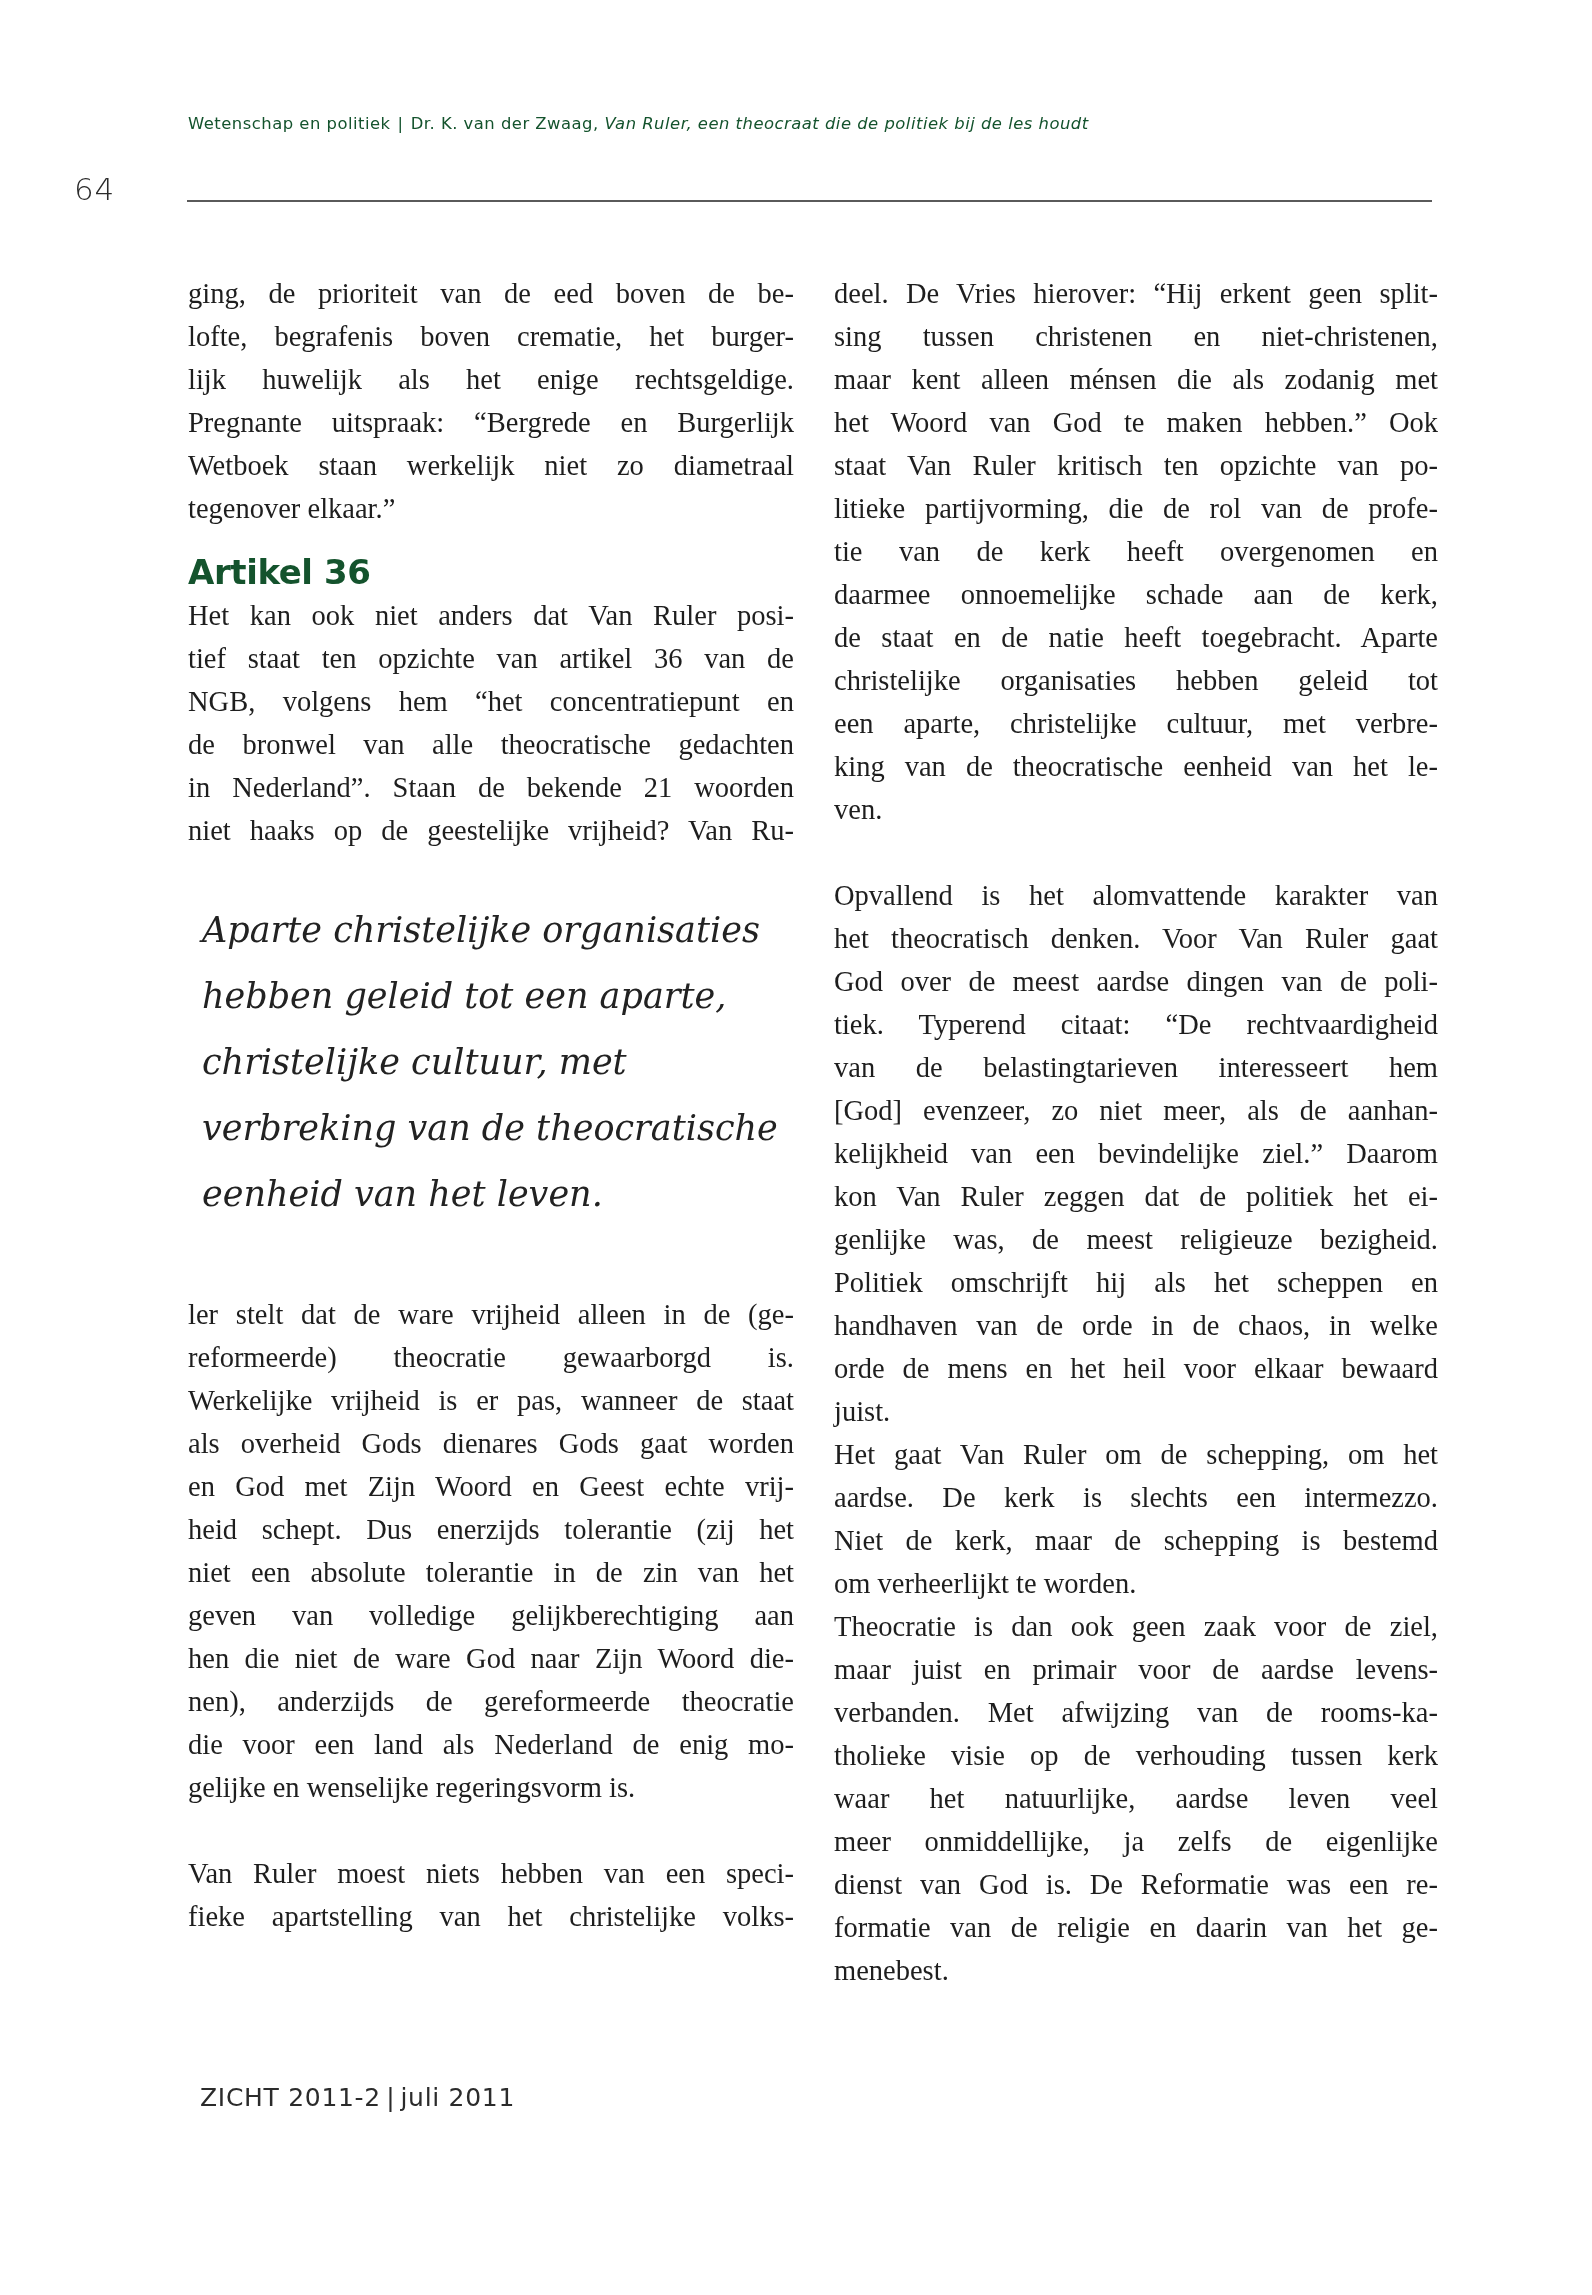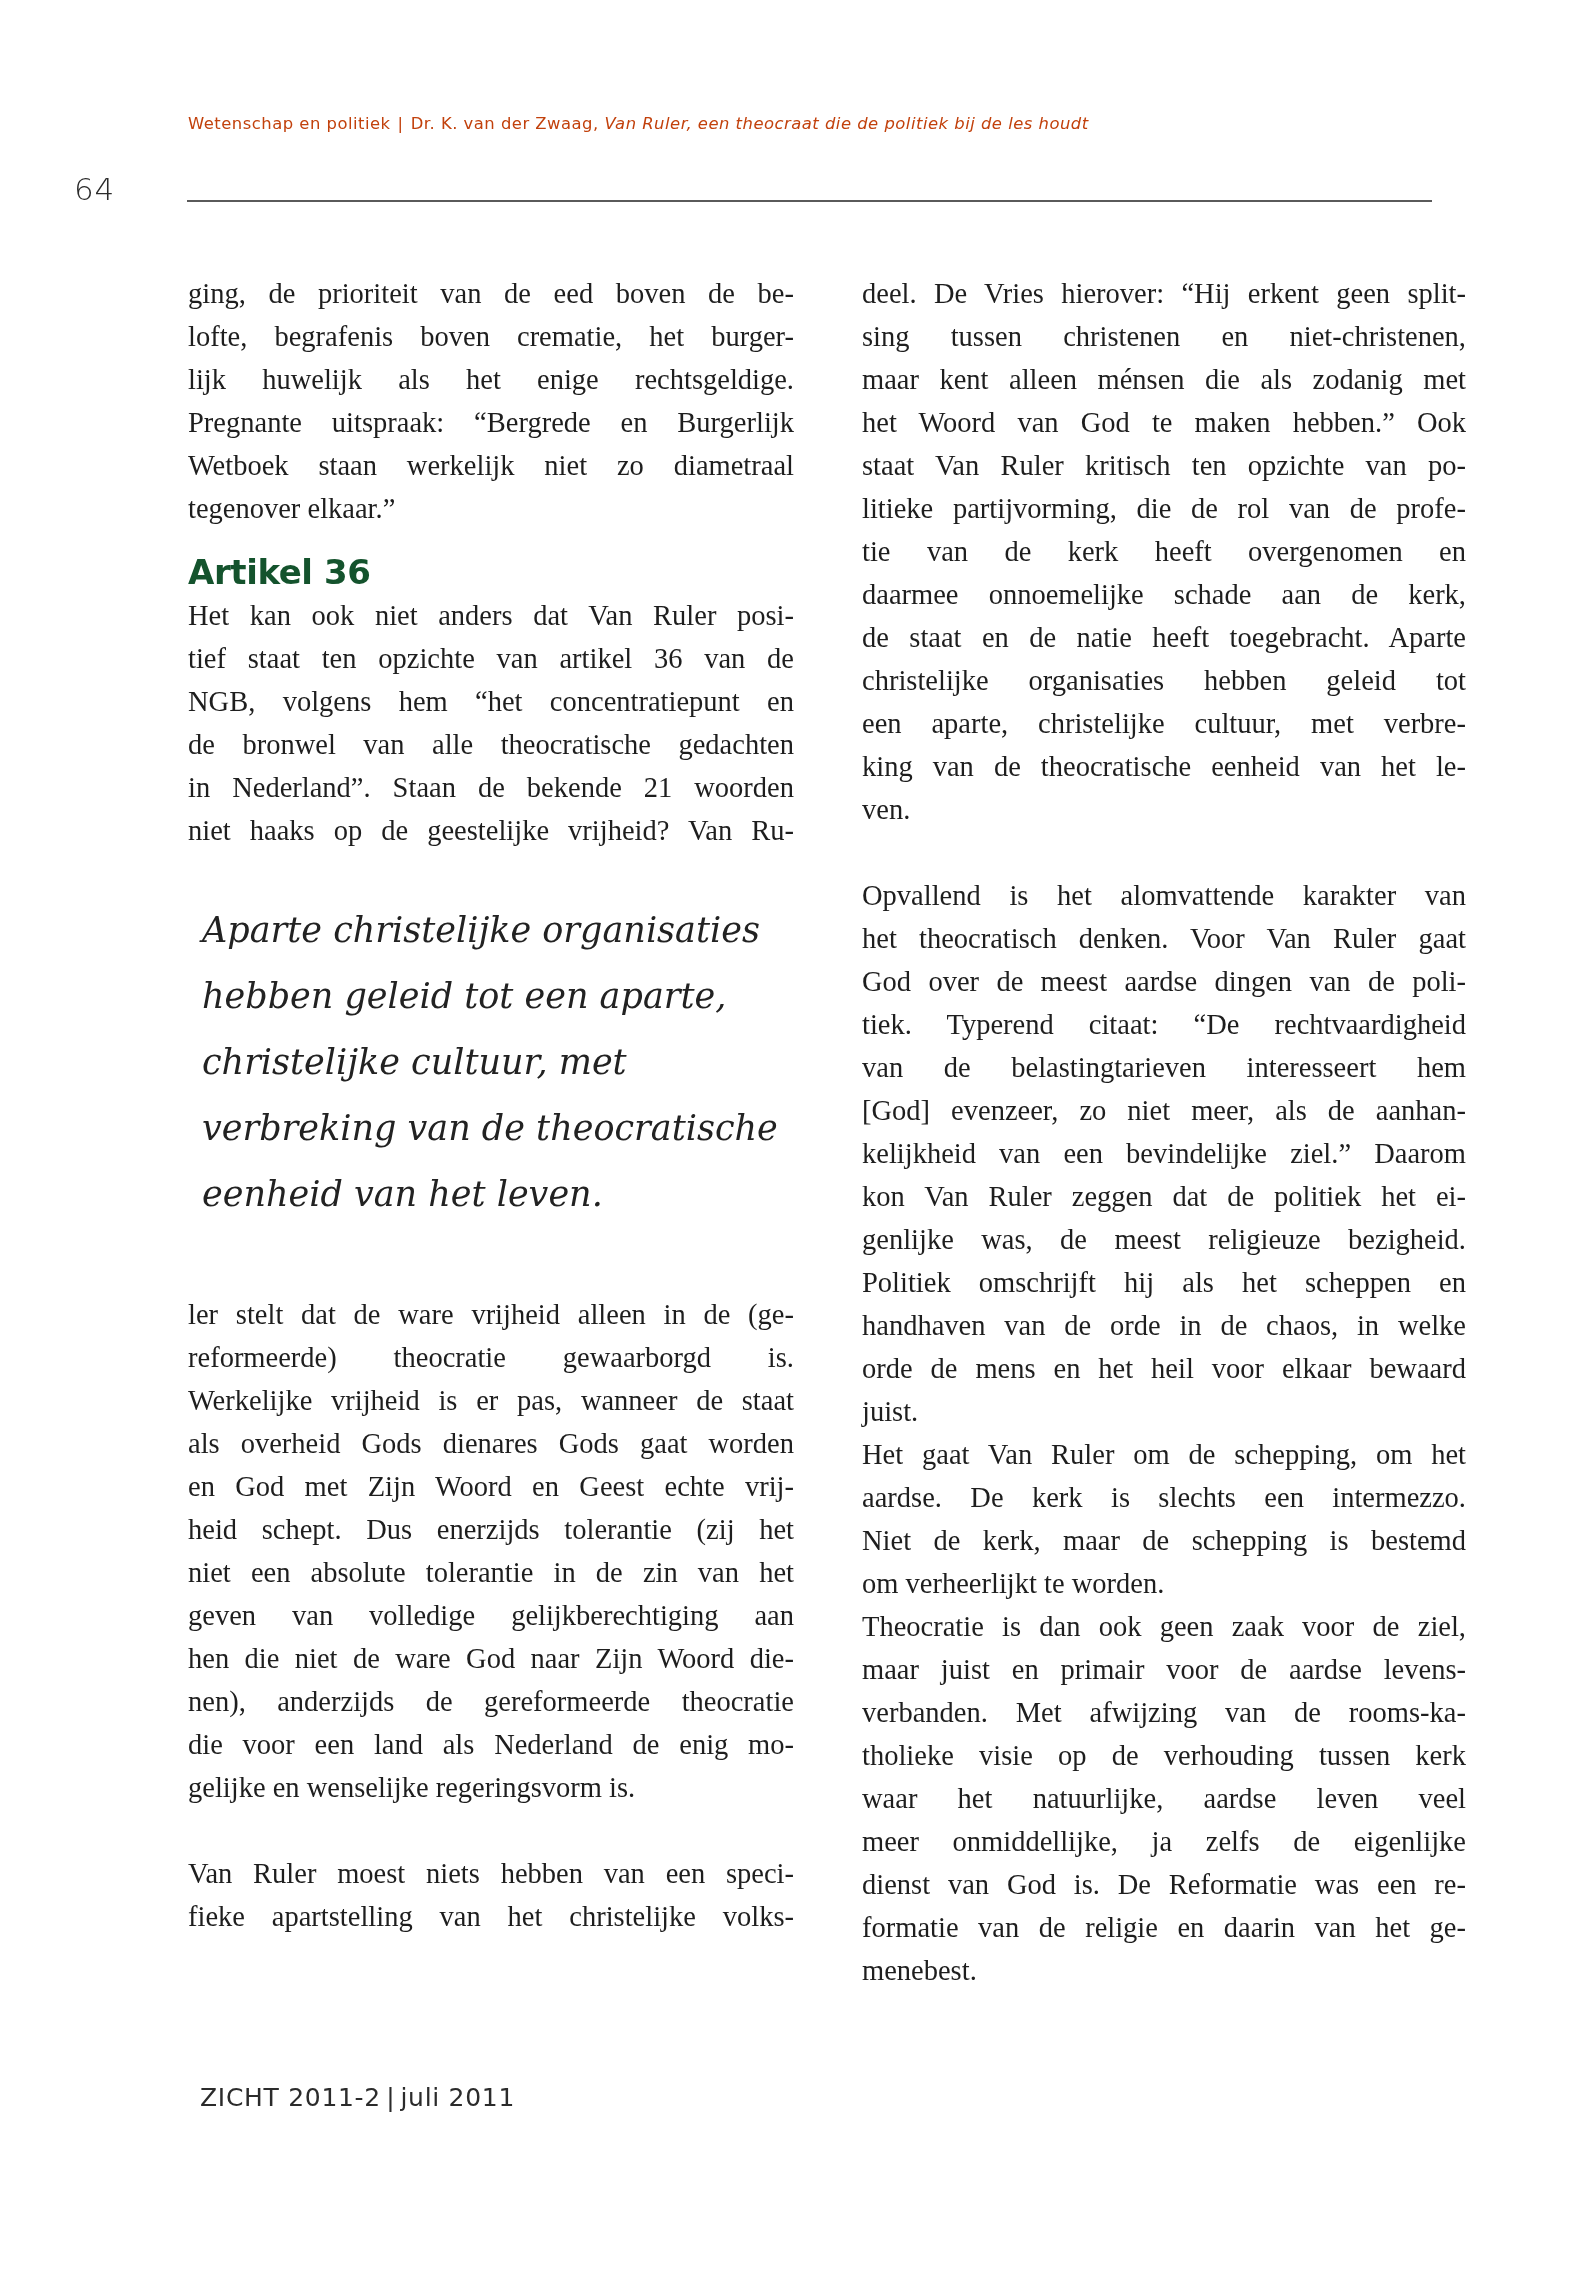--- a/index.html
+++ b/index.html
@@ -1,39 +1,39 @@
 <!DOCTYPE html>
 <html style="font-size:14px"><head>
 <meta charset="utf-8">
 <style>
   html, body { margin: 0; padding: 0; background: #ffffff; }
   body { width: 1592px; height: 2295px; position: relative; overflow: hidden; color: #1e1e1e; }
   .running-head {
     position: absolute; left: 188px; top: 114px;
     font-family: "DejaVu Sans", sans-serif; font-size: 16.4px; letter-spacing: 0.5px;
-    color: #c2410c; white-space: nowrap;
+    color: #14532d; white-space: nowrap;
   }
   .running-head .sep { margin: 0 7px; }
   .running-head i { font-style: italic; }
   .page-number {
     position: absolute; left: 74px; top: 171px;
     font-family: "DejaVu Sans", sans-serif; font-size: 31px; font-weight: 300;
     color: #2b2b2b; letter-spacing: 0.9px;
   }
   .head-rule {
     position: absolute; left: 187px; top: 200px; width: 1245px; height: 1.7px;
     background: #5a5a5a;
   }
   .col {
     position: absolute; top: 272px; width: 606px;
     font-family: "Liberation Serif", "DejaVu Serif", serif;
     font-size: 28.5px; line-height: 43px; color: #1e1e1e;
   }
   .col-left { left: 188px; }
-  .col-right { left: 834px; width: 604px; margin-left: 28px; }
+  .col-right { left: 834px; width: 604px; }
   .line { display: block; height: 43px; white-space: nowrap; text-align: justify; text-align-last: justify; overflow: visible; }
   .line.last { text-align-last: left; }
   .gap { display: block; height: 43px; }
   .heading {
     display: block; height: 43px; margin-top: 21px;
     font-family: "DejaVu Sans", sans-serif; font-weight: bold; font-size: 34px;
     letter-spacing: -0.4px; color: #14532d;
   }
   .pull-quote {
     display: block; margin-top: 45px; margin-bottom: 66px;

